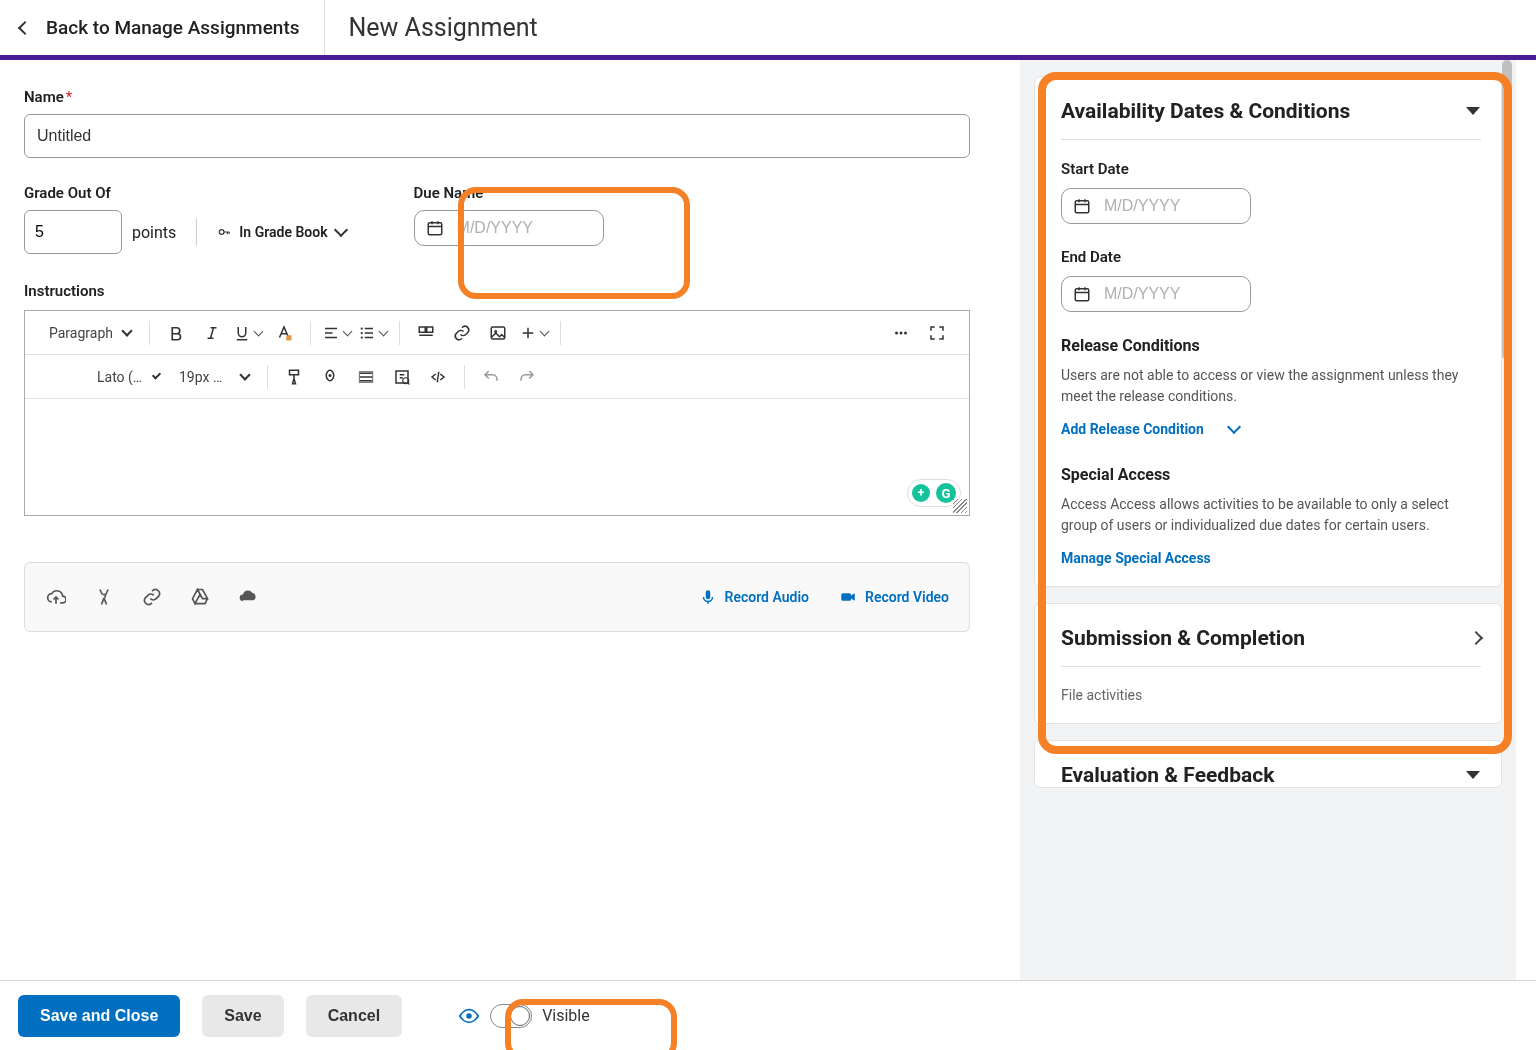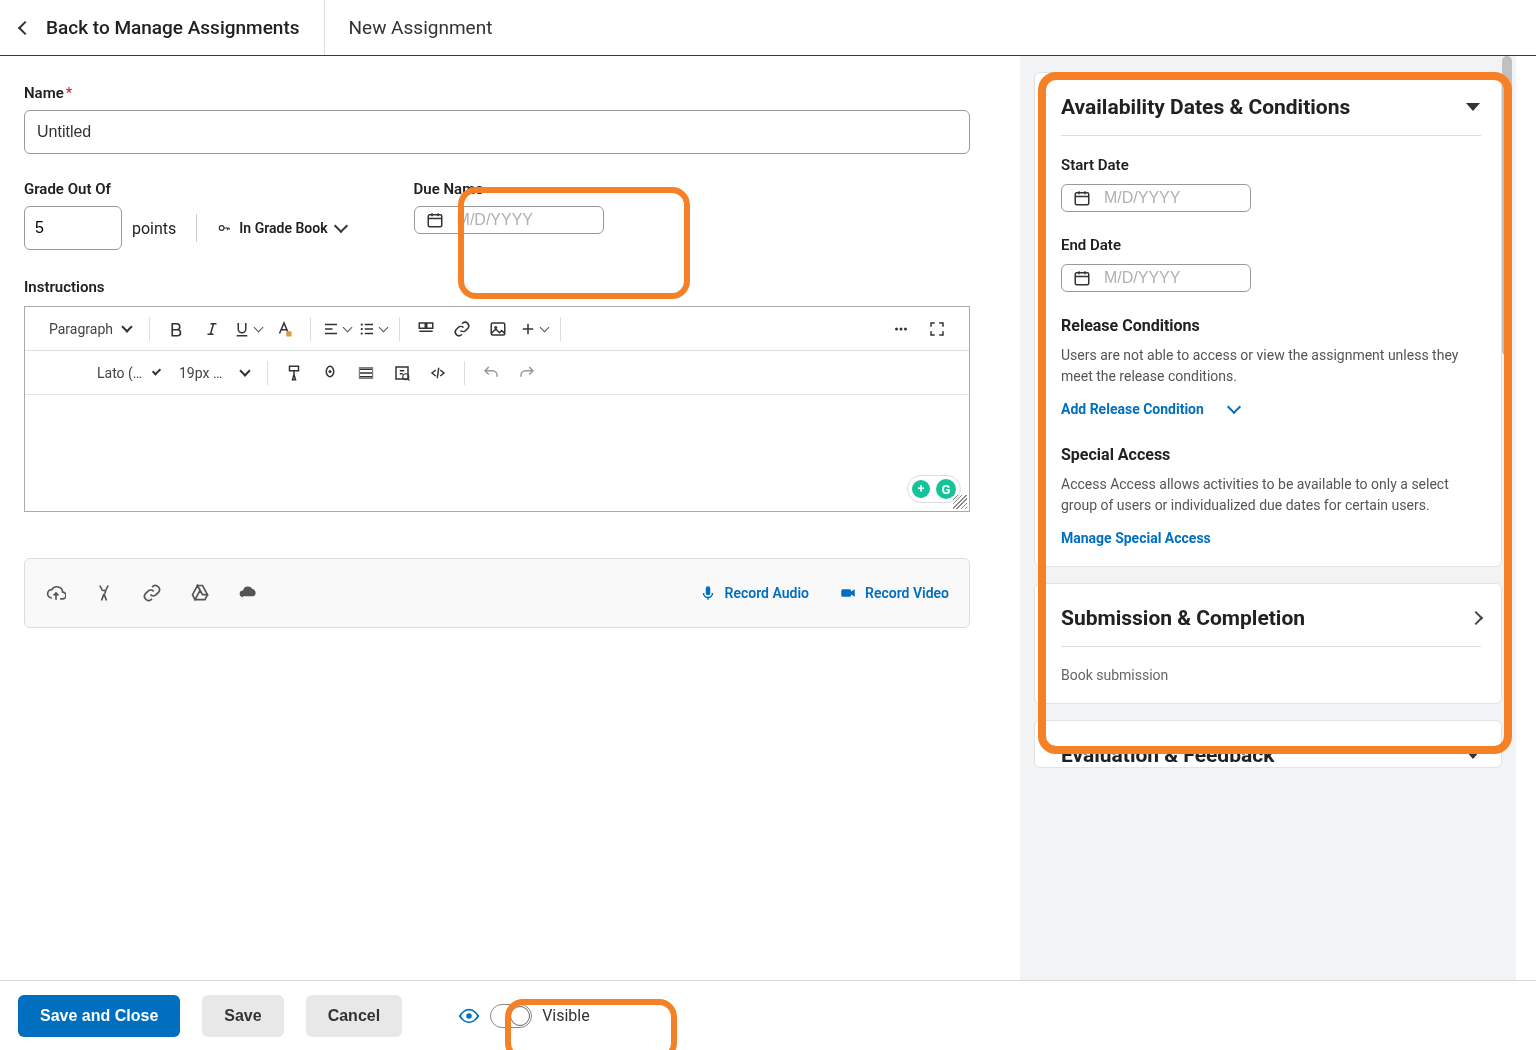--- a/index.html
+++ b/index.html
@@ -12,21 +12,21 @@
     width: 1536px;
     height: 1050px;
     position: relative;
     overflow: hidden;
   }
   
   .topbar {
     width: 1536px;
     display: flex;
     align-items: center;
-    border-bottom: 1px solid #4c1d95;
+    border-bottom: 5px solid #4c1d95;
   }
   .topbar .back {
     display: flex;
     align-items: center;
     gap: 12px;
     padding: 16px 24px 16px 20px;
     border-right: 1px solid #ddd;
     font-size: 19px;
     font-weight: 500;
     color: #202122;
@@ -34,21 +34,21 @@
   }
   .topbar .back .chev-left {
     width: 10px; height: 10px;
     border-left: 2px solid #333;
     border-bottom: 2px solid #333;
     transform: rotate(45deg);
     margin-right: 4px;
   }
   .topbar .title {
     padding: 10px 24px;
-    font-size: 19px;
+    font-size: 25px;
     font-weight: 400;
     color: #333;
     text-align: center;
   }
 
   
   .maingrid {
     display: flex;
     width: 100%;
   }
@@ -148,21 +148,22 @@
     width: 190px;
   }
   .date-wrap .cal-icon {
     position: absolute;
     left: 12px;
     top: 50%;
     transform: translateY(-50%);
   }
   .date-wrap input.date {
     padding-left: 42px;
-    height: 28px;
+    height: 36px;
+    border-radius: 10px;
   }
   
   .highlight-box {
     position: absolute;
     border: 6px solid #f58025;
     border-radius: 18px;
     pointer-events: none;
   }
   #hl-due { left: 458px; top: 187px; width: 232px; height: 112px; }
   #hl-avail { left: 1038px; top: 72px; width: 474px; height: 682px; border-width: 8px; }
@@ -623,21 +624,21 @@
         </span>
       </div>
     </div>
 
     <div class="card mini">
       <div class="card-header">
         <span class="card-title">Submission &amp; Completion</span>
         <span class="chev-right-thin" style="cursor:pointer;"></span>
       </div>
       <div class="card-sep"></div>
-      <div class="sub">Book submission</div>
+      <div class="sub">File activities</div>
     </div>
 
     <div class="card" style="padding-bottom:0;">
       <div class="card-header">
         <span class="card-title">Evaluation &amp; Feedback</span>
         <svg width="16" height="12" viewBox="0 0 16 12" style="cursor:pointer;">
             <path d="M1 2l7 8 7-8z" fill="#333"></path>
           </svg>
       </div>
     </div>

